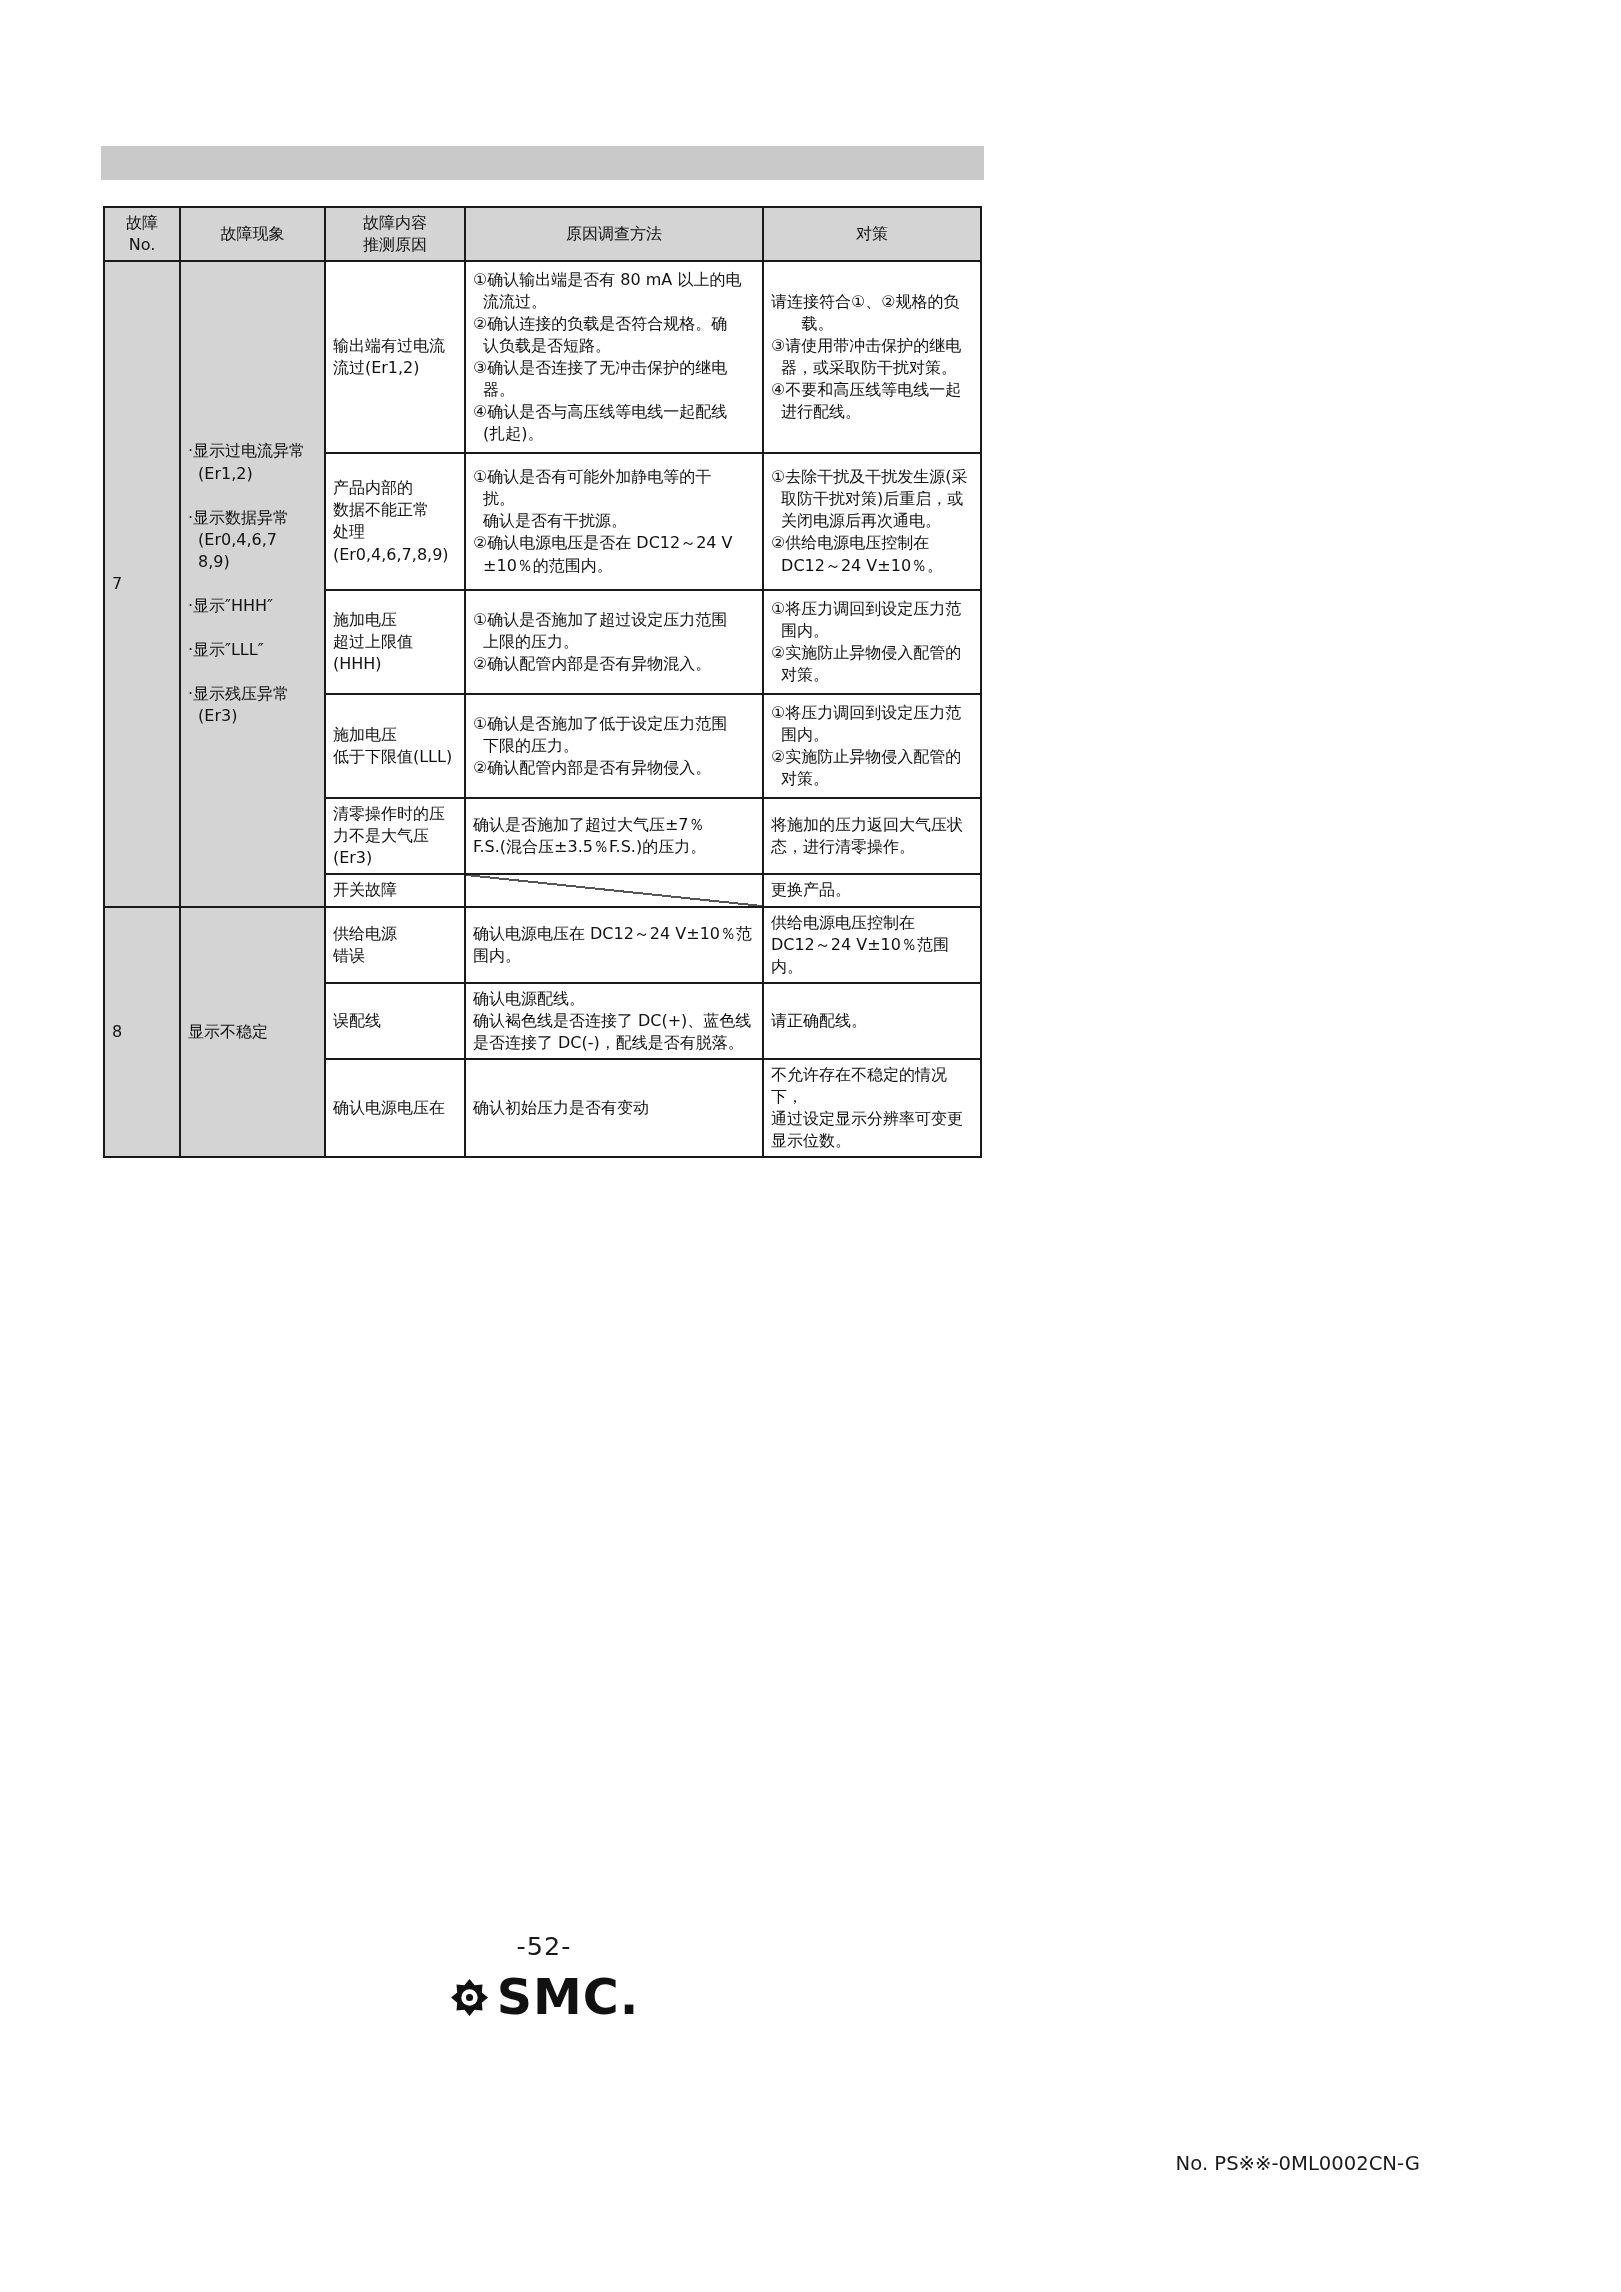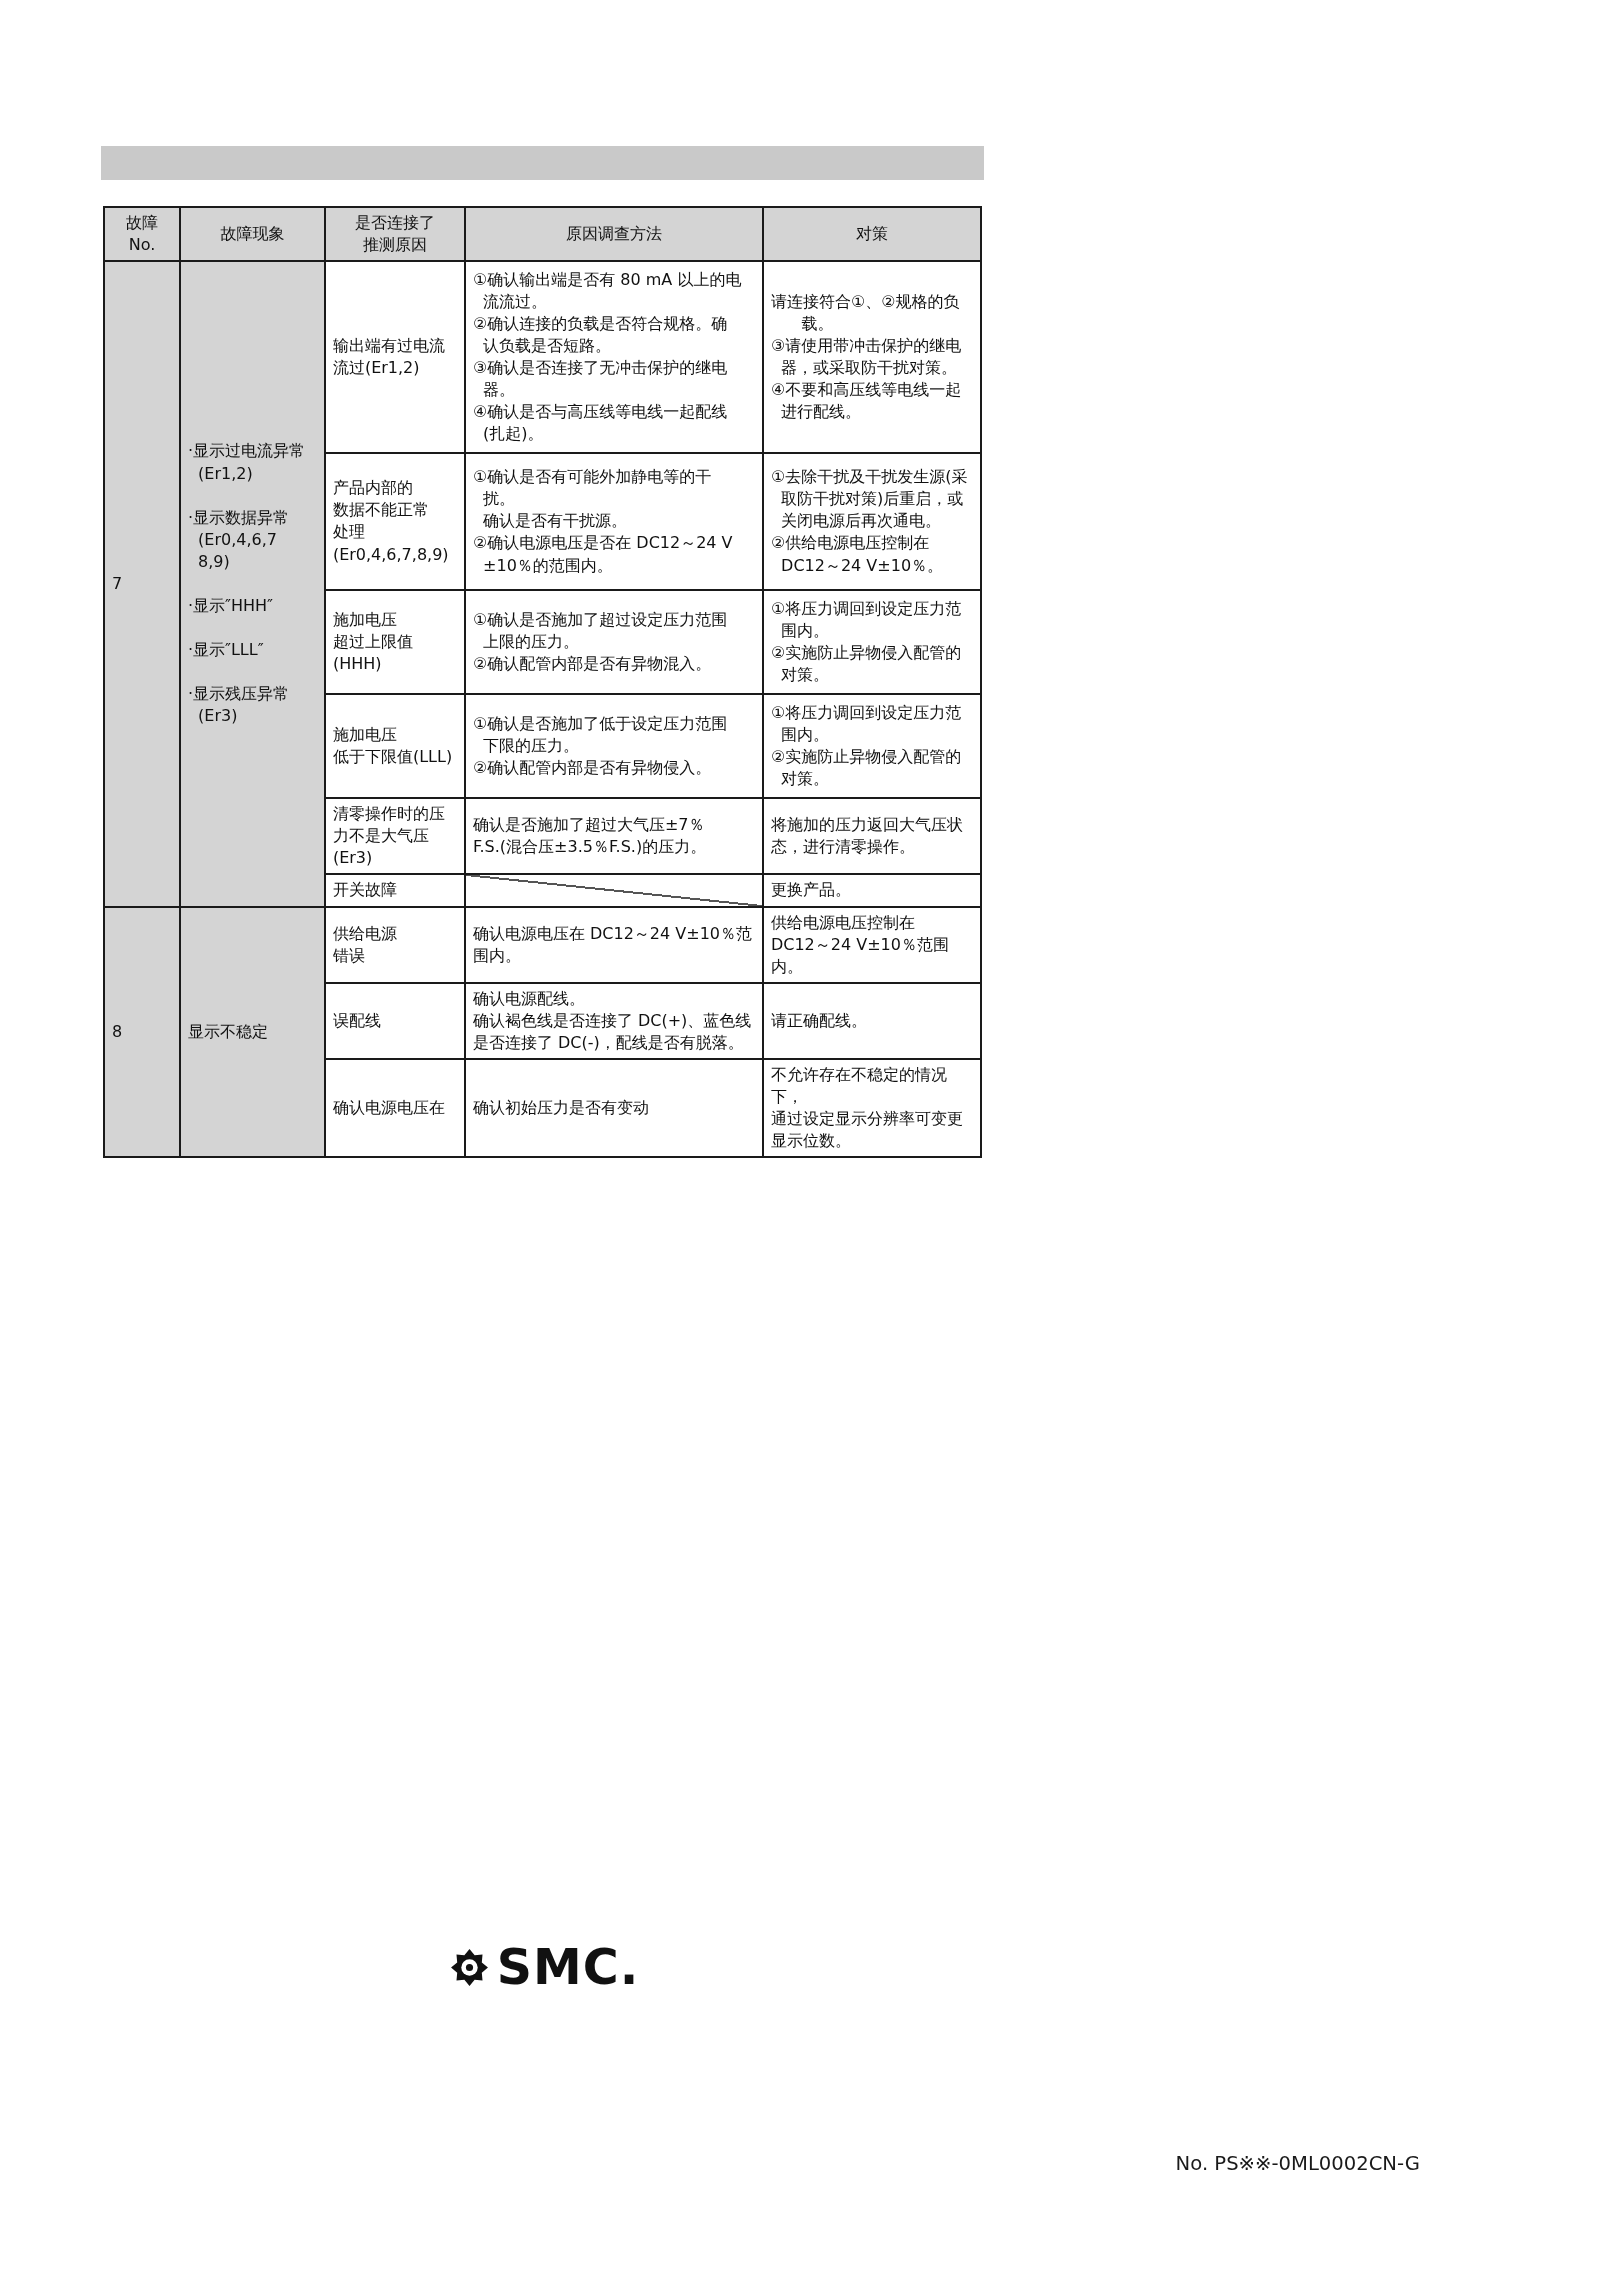--- a/index.html
+++ b/index.html
@@ -102,21 +102,21 @@
       <col style="width:140px">
       <col style="width:298px">
       <col style="width:218px">
     </colgroup>
 
     <tbody>
         <tr class="rh">
       <th>故障
 No.</th>
       <th>故障现象</th>
-      <th>是否连接了
+      <th>故障内容
 推测原因</th>
       <th>原因调查方法</th>
       <th>对策</th>
     </tr>
 
     <tr class="r1">
       <td class="shade c" rowspan="6">7</td>
       <td class="shade" rowspan="6">·显示过电流异常
   (Er1,2)
 
@@ -228,20 +228,21 @@
       <td>确认电源电压在</td>
       <td>确认初始压力是否有变动</td>
       <td>不允许存在不稳定的情况下，
 通过设定显示分辨率可变更
 显示位数。</td>
     </tr>
   </tbody>
     </table>
 
   <div class="footer">
+    <div class="page-num">-52-</div>
     <div class="logo">
       <svg width="41" height="41" viewBox="0 0 40 40" aria-hidden="true">
         <path fill="#111" d="M38,20 L32,25 L32.7,32.7 L25,32 L20,38 L15,32 L7.3,32.7 L8,25 L2,20 L8,15 L7.3,7.3 L15,8 L20,2 L25,8 L32.7,7.3 L32,15 Z"></path>
         <circle cx="20" cy="20" r="8" fill="#ffffff"></circle>
         <circle cx="20" cy="20" r="3.5" fill="#111"></circle>
       </svg>
       <span class="logo-text">SMC.</span>
     </div>
   </div>
 

